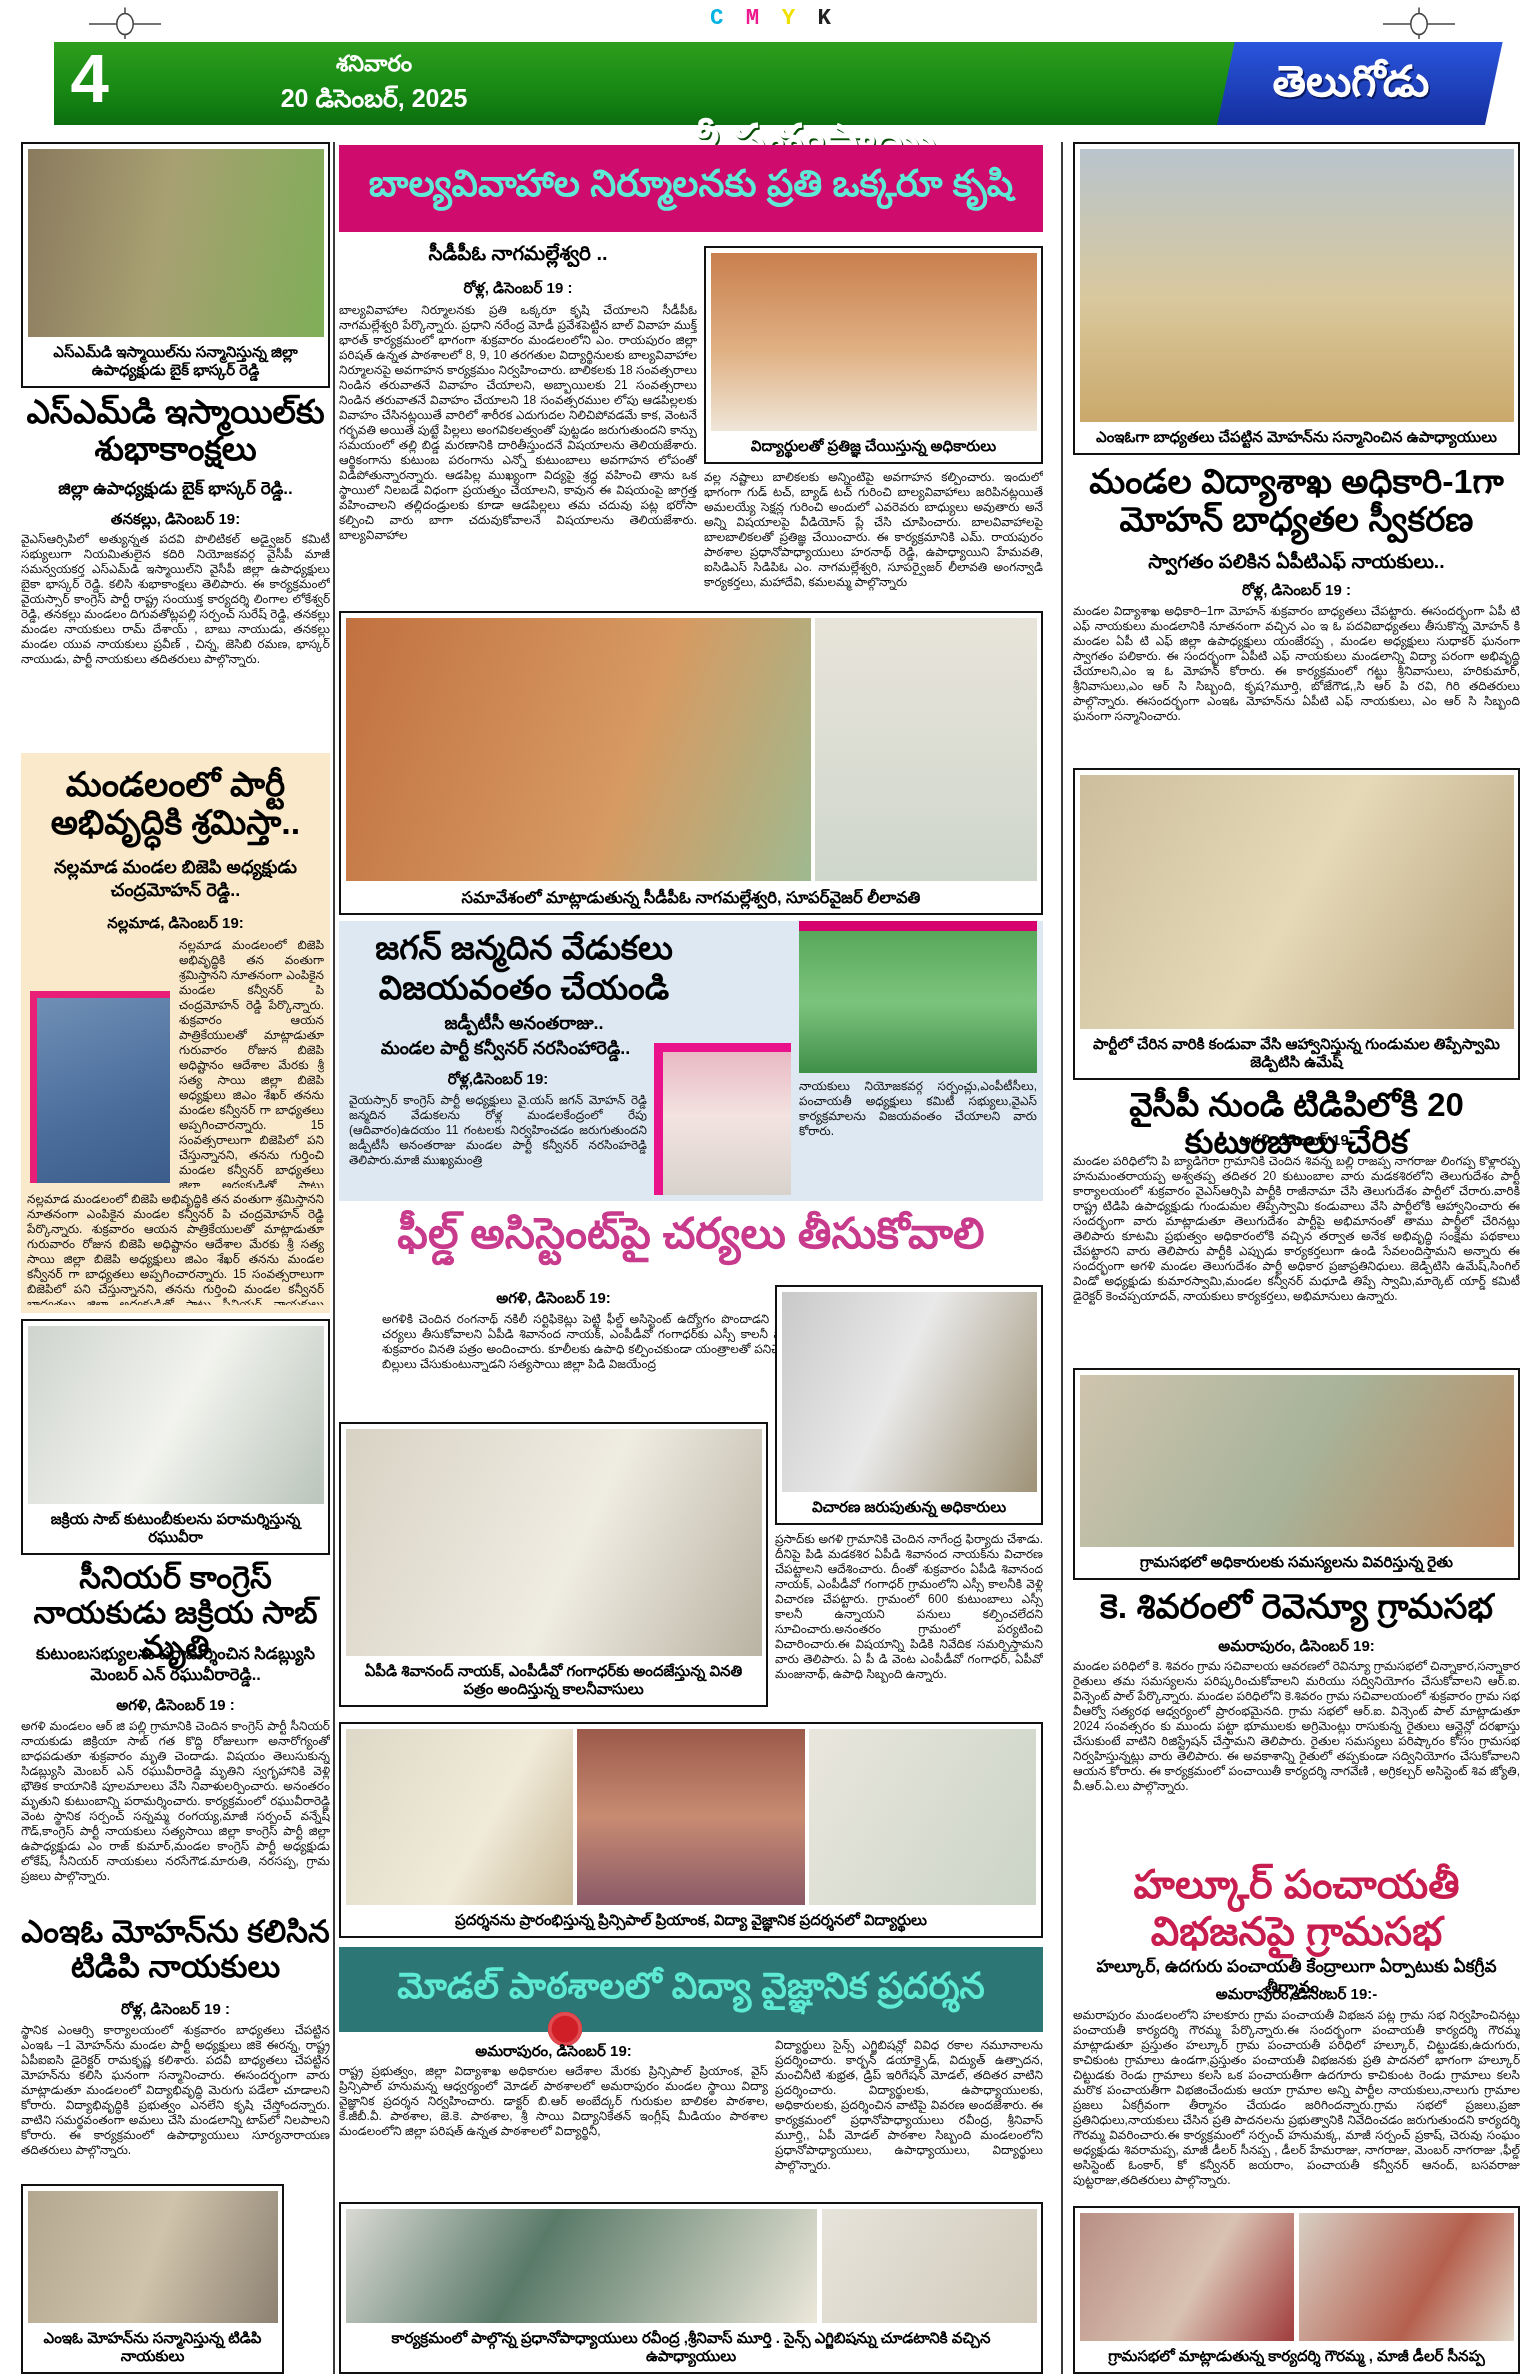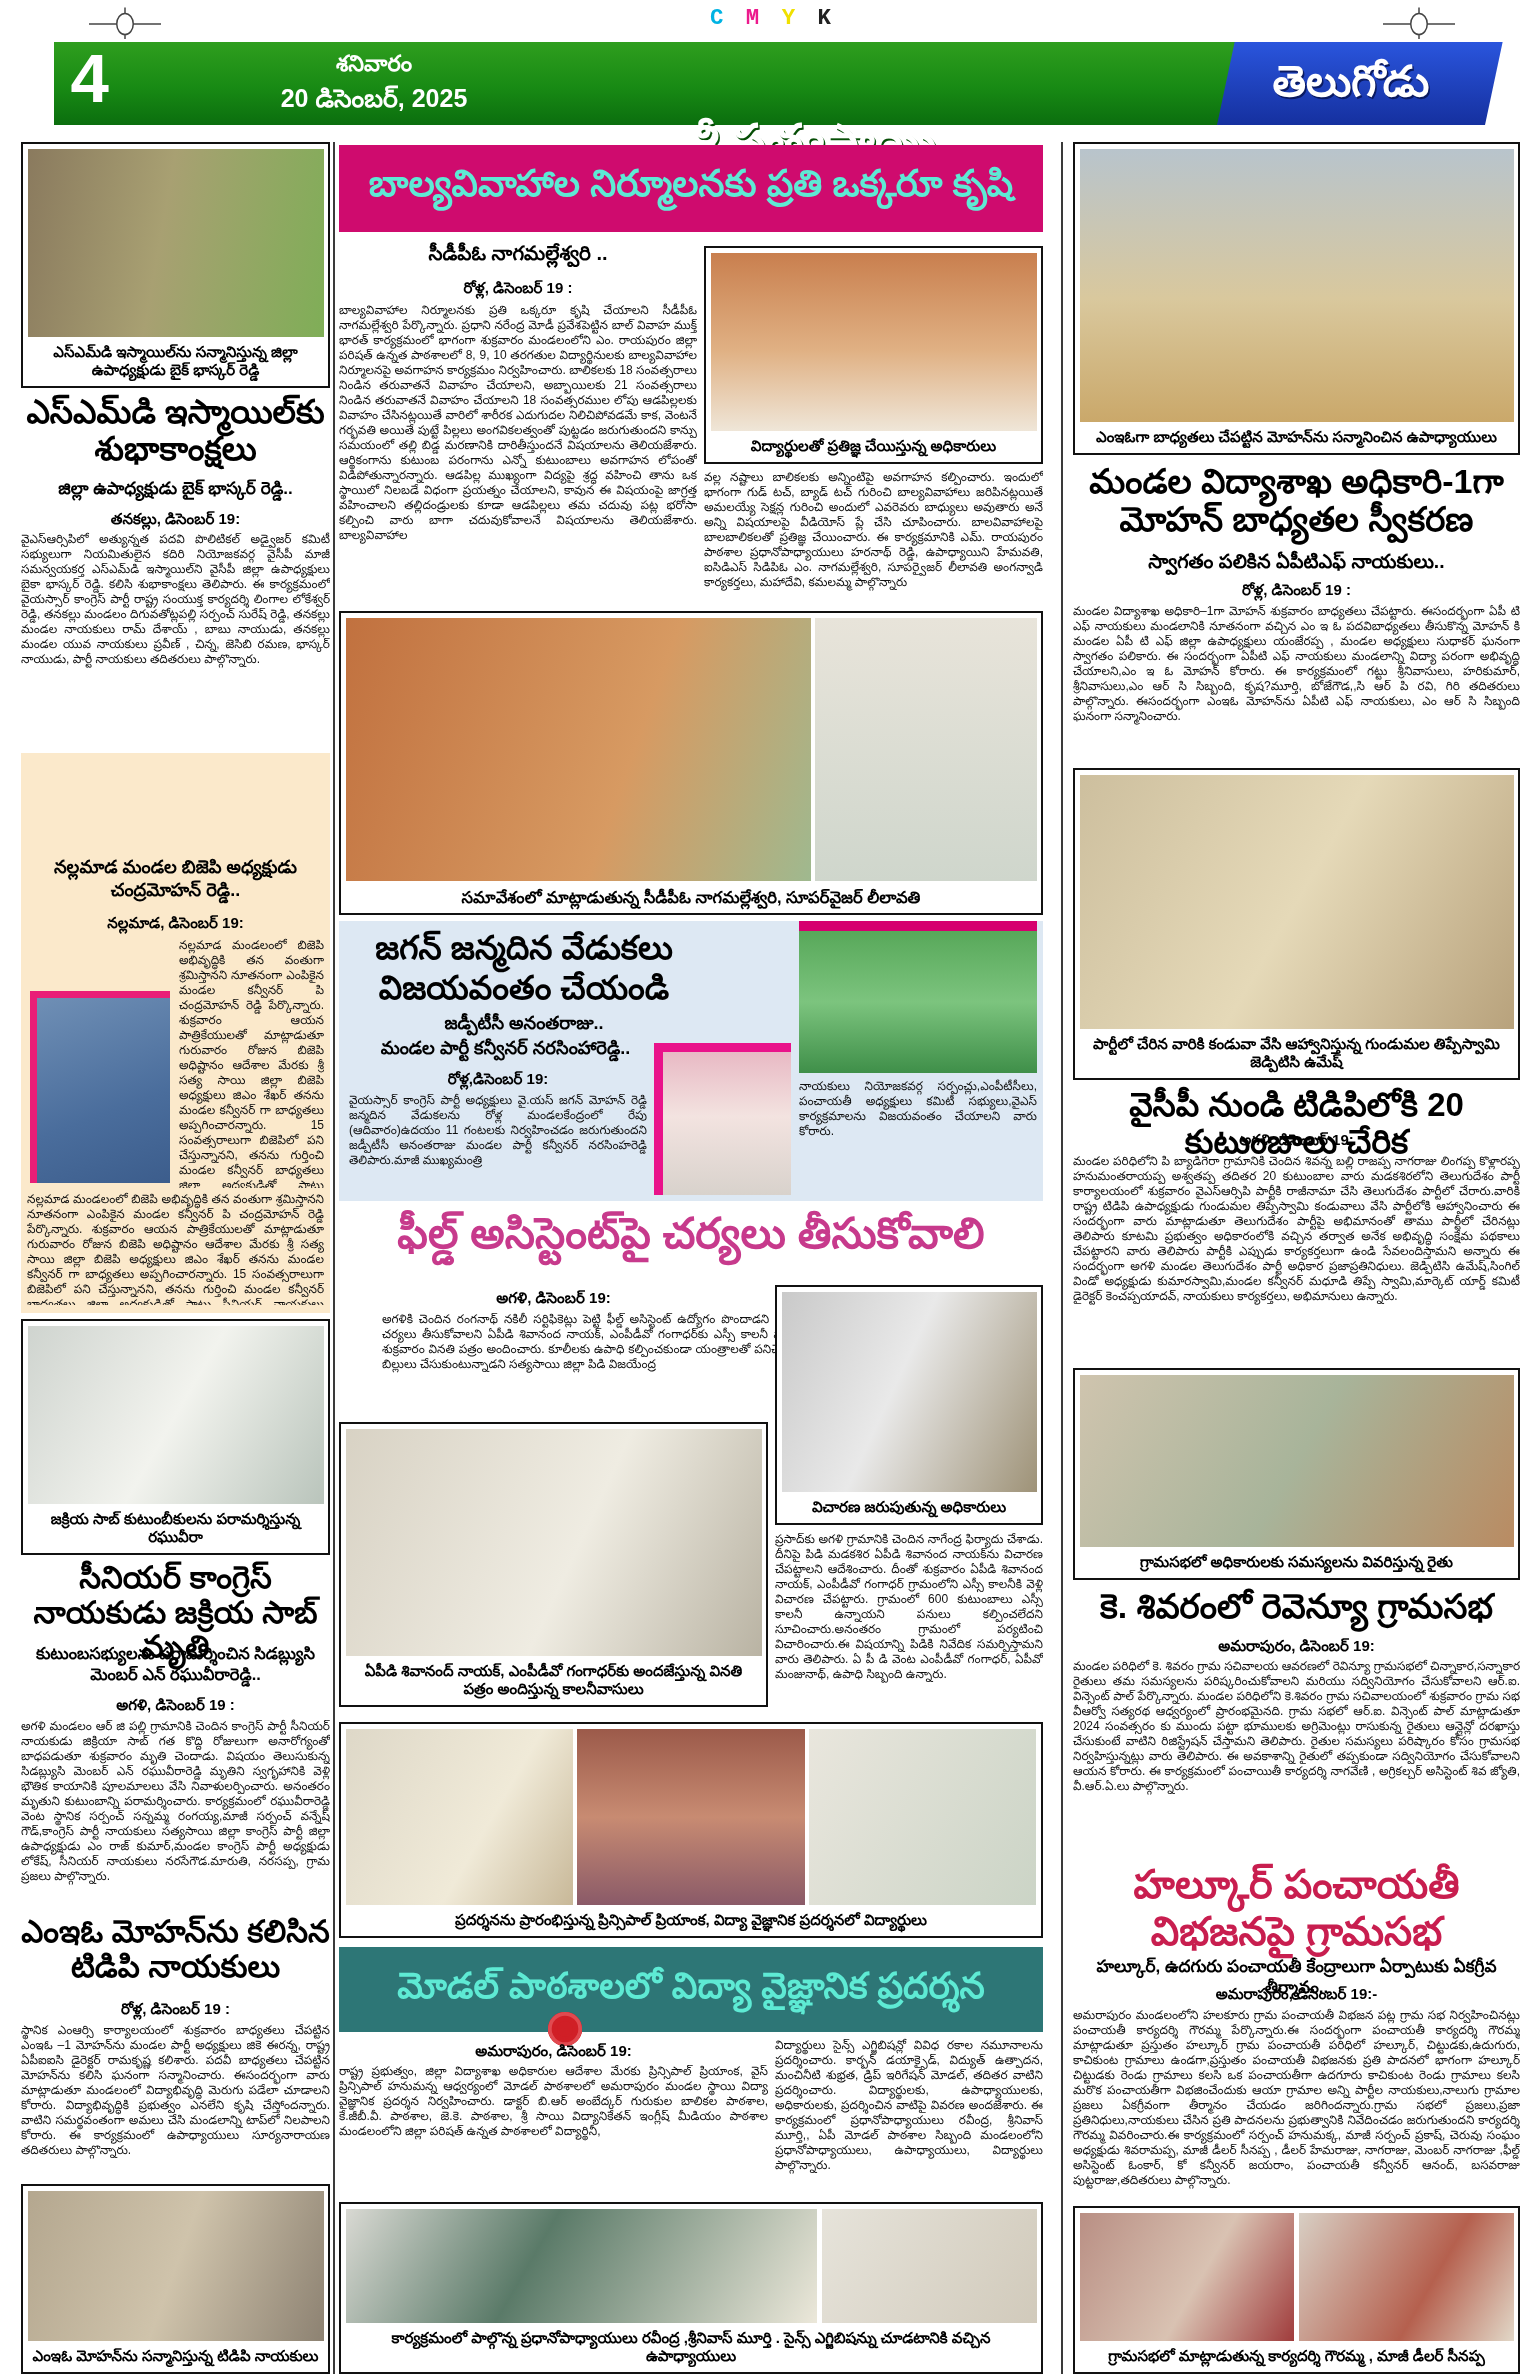--- a/index.html
+++ b/index.html
@@ -102,39 +102,40 @@
   <div class="pframe" style="left:21px;top:142px;width:309px;height:246px;">
     <div class="pimg ph-a1"></div>
     <div class="pcap">ఎస్ఎమ్‌డి ఇస్మాయిల్‌ను సన్మానిస్తున్న జిల్లా ఉపాధ్యక్షుడు బైక్ భాస్కర్ రెడ్డి</div>
   </div>
   <div class="hl" style="left:21px;top:394px;width:309px;font-size:33px;">ఎస్ఎమ్‌డి ఇస్మాయిల్‌కు శుభాకాంక్షలు</div>
   <div class="sub" style="left:21px;top:478px;width:309px;font-size:17px;">జిల్లా ఉపాధ్యక్షుడు బైక్ భాస్కర్ రెడ్డి..</div>
   <div class="dl" style="left:21px;top:510px;width:309px;">తనకల్లు, డిసెంబర్ 19:</div>
   <div class="bd" style="left:21px;top:532px;width:309px;height:215px;">వైఎస్ఆర్సిపిలో అత్యున్నత పదవి పొలిటికల్ అడ్వైజర్ కమిటీ సభ్యులుగా నియమితులైన కదిరి నియోజకవర్గ వైసీపీ మాజీ సమన్వయకర్త ఎస్ఎమ్‌డి ఇస్మాయిల్‌ని వైసీపీ జిల్లా ఉపాధ్యక్షులు బైకా భాస్కర్ రెడ్డి. కలిసి శుభాకాంక్షలు తెలిపారు. ఈ కార్యక్రమంలో వైయస్సార్ కాంగ్రెస్ పార్టీ రాష్ట్ర సంయుక్త కార్యదర్శి లింగాల లోకేశ్వర్ రెడ్డి, తనకల్లు మండలం దిగువతోట్లపల్లి సర్పంచ్ సురేష్ రెడ్డి, తనకల్లు మండల నాయకులు రామ్ దేశాయ్ , బాబు నాయుడు, తనకల్లు మండల యువ నాయకులు ప్రవీణ్ , చిన్న, జెసిబి రమణ, భాస్కర్ నాయుడు, పార్టీ నాయకులు తదితరులు పాల్గొన్నారు.</div>
 
   <div class="peachbox" style="left:21px;top:753px;width:309px;height:560px;"></div>
+  <div class="hl" style="left:27px;top:765px;width:297px;font-size:34px;">మండలంలో పార్టీ అభివృద్ధికి శ్రమిస్తా..</div>
   <div class="sub" style="left:27px;top:856px;width:297px;font-size:18px;">నల్లమాడ మండల బిజెపి అధ్యక్షుడు చంద్రమోహన్ రెడ్డి..</div>
   <div class="dl" style="left:27px;top:914px;width:297px;">నల్లమాడ, డిసెంబర్ 19:</div>
   <div class="portrait ph-a2" style="left:30px;top:991px;width:140px;height:192px;border-left:7.5px solid #e91e77;border-top:7.5px solid #e91e77;"></div>
   <div class="bd" style="left:179px;top:938px;width:145px;height:250px;">నల్లమాడ మండలంలో బిజెపి అభివృద్ధికి తన వంతుగా శ్రమిస్తానని నూతనంగా ఎంపికైన మండల కన్వీనర్ పి చంద్రమోహన్ రెడ్డి పేర్కొన్నారు. శుక్రవారం ఆయన పాత్రికేయులతో మాట్లాడుతూ గురువారం రోజున బిజెపి అధిష్టానం ఆదేశాల మేరకు శ్రీ సత్య సాయి జిల్లా బిజెపి అధ్యక్షులు జిఎం శేఖర్ తనను మండల కన్వీనర్ గా బాధ్యతలు అప్పగించారన్నారు. 15 సంవత్సరాలుగా బిజెపిలో పని చేస్తున్నానని, తనను గుర్తించి మండల కన్వీనర్ బాధ్యతలు జిల్లా అధ్యక్షుడితో పాటు సీనియర్ నాయకులు సోమగుట్ట విష?వర్ధన్ రెడ్డి, బూదిలి సుదర్శన్ తదితర నాయకులకు కృతజ్ఞతలు తెలిపారు. దేశ ప్రధాని నరేంద్ర మోడీ మన రాష్ట్ర ప్రజలకు అందజేస్తున్న పథకాల గురించి క్షేత్రస్థాయికి తీసుకెళ్లి ప్రజల్లో బిజెపిపై గౌరవం ఏర్పడే విధంగా శ్రమిస్తామన్నారు. గతంలోని మండల బిజెపి నాయకులను కలుపుకొని ప్రతి కార్యక్రమాన్ని విజయవంతంగా నిర్వహిస్తూ బిజెపి అభివృద్ధికి కృషి చేస్తామని వివరించారు.</div>
   <div class="bd" style="left:27px;top:1192px;width:297px;height:113px;">నల్లమాడ మండలంలో బిజెపి అభివృద్ధికి తన వంతుగా శ్రమిస్తానని నూతనంగా ఎంపికైన మండల కన్వీనర్ పి చంద్రమోహన్ రెడ్డి పేర్కొన్నారు. శుక్రవారం ఆయన పాత్రికేయులతో మాట్లాడుతూ గురువారం రోజున బిజెపి అధిష్టానం ఆదేశాల మేరకు శ్రీ సత్య సాయి జిల్లా బిజెపి అధ్యక్షులు జిఎం శేఖర్ తనను మండల కన్వీనర్ గా బాధ్యతలు అప్పగించారన్నారు. 15 సంవత్సరాలుగా బిజెపిలో పని చేస్తున్నానని, తనను గుర్తించి మండల కన్వీనర్ బాధ్యతలు జిల్లా అధ్యక్షుడితో పాటు సీనియర్ నాయకులు సోమగుట్ట విష?వర్ధన్ రెడ్డి, బూదిలి సుదర్శన్ తదితర నాయకులకు కృతజ్ఞతలు తెలిపారు. దేశ ప్రధాని నరేంద్ర మోడీ మన రాష్ట్ర ప్రజలకు అందజేస్తున్న పథకాల గురించి క్షేత్రస్థాయికి తీసుకెళ్లి ప్రజల్లో బిజెపిపై గౌరవం ఏర్పడే విధంగా శ్రమిస్తామన్నారు. గతంలోని మండల బిజెపి నాయకులను కలుపుకొని ప్రతి కార్యక్రమాన్ని విజయవంతంగా నిర్వహిస్తూ బిజెపి అభివృద్ధికి కృషి చేస్తామని వివరించారు.</div>
 
   <div class="pframe" style="left:21px;top:1319px;width:309px;height:236px;">
     <div class="pimg ph-a3"></div>
     <div class="pcap">జక్రియ సాబ్ కుటుంబీకులను పరామర్శిస్తున్న రఘువీరా</div>
   </div>
   <div class="hl" style="left:21px;top:1561px;width:309px;font-size:31px;">సీనియర్ కాంగ్రెస్ నాయకుడు జక్రియ సాబ్ మృతి</div>
   <div class="sub" style="left:21px;top:1643px;width:309px;font-size:16.4px;">కుటుంబసభ్యులను పరామర్శించిన సిడబ్ల్యుసి మెంబర్ ఎన్ రఘువీరారెడ్డి..</div>
   <div class="dl" style="left:21px;top:1696px;width:309px;">అగళి, డిసెంబర్ 19 :</div>
   <div class="bd" style="left:21px;top:1719px;width:309px;height:191px;">అగళి మండలం ఆర్ జి పల్లి గ్రామానికి చెందిన కాంగ్రెస్ పార్టీ సీనియర్ నాయకుడు జిక్రియా సాబ్ గత కొద్ది రోజులుగా అనారోగ్యంతో బాధపడుతూ శుక్రవారం మృతి చెందాడు. విషయం తెలుసుకున్న సిడబ్ల్యుసి మెంబర్ ఎన్ రఘువీరారెడ్డి మృతిని స్వగృహానికి వెళ్లి భౌతిక కాయానికి పూలమాలలు వేసి నివాళులర్పించారు. అనంతరం మృతుని కుటుంబాన్ని పరామర్శించారు. కార్యక్రమంలో రఘువీరారెడ్డి వెంట స్థానిక సర్పంచ్ సన్నమ్మ రంగయ్య,మాజీ సర్పంచ్ వన్నేష్ గౌడ్,కాంగ్రెస్ పార్టీ నాయకులు సత్యసాయి జిల్లా కాంగ్రెస్ పార్టీ జిల్లా ఉపాధ్యక్షుడు ఎం రాజ్ కుమార్,మండల కాంగ్రెస్ పార్టీ అధ్యక్షుడు లోకేష్, సీనియర్ నాయకులు నరసేగౌడ.మారుతి, నరసప్ప, గ్రామ ప్రజలు పాల్గొన్నారు.</div>
 
   <div class="hl" style="left:21px;top:1915px;width:309px;font-size:31px;">ఎంఇఓ మోహన్‌ను కలిసిన టిడిపి నాయకులు</div>
   <div class="dl" style="left:21px;top:2000px;width:309px;">రోళ్ల, డిసెంబర్ 19 :</div>
   <div class="bd" style="left:21px;top:2023px;width:309px;height:155px;">స్థానిక ఎంఆర్సి కార్యాలయంలో శుక్రవారం బాధ్యతలు చేపట్టిన ఎంఇఓ –1 మోహన్‌ను మండల పార్టీ అధ్యక్షులు జికె ఈరన్న, రాష్ట్ర ఏపీఐఐసి డైరెక్టర్ రామకృష్ణ కలిశారు. పదవీ బాధ్యతలు చేపట్టిన మోహన్‌ను కలిసి ఘనంగా సన్మానించారు. ఈసందర్భంగా వారు మాట్లాడుతూ మండలంలో విద్యాభివృద్ధి మెరుగు పడేలా చూడాలని కోరారు. విద్యాభివృద్ధికి ప్రభుత్వం ఎనలేని కృషి చేస్తోందన్నారు. వాటిని సమర్థవంతంగా అమలు చేసి మండలాన్ని టాప్‌లో నిలపాలని కోరారు. ఈ కార్యక్రమంలో ఉపాధ్యాయులు సూర్యనారాయణ తదితరులు పాల్గొన్నారు.</div>
-  <div class="pframe" style="left:21px;top:2184px;width:309px;height:190px;">
+  <div class="pframe" style="left:21px;top:2184px;width:263px;height:190px;">
     <div class="pimg ph-a4"></div>
     <div class="pcap">ఎంఇఓ మోహన్‌ను సన్మానిస్తున్న టిడిపి నాయకులు</div>
   </div>
 
   <div class="banner" style="left:339px;top:145px;width:704px;height:87px;background:#cf0b6e;font-size:37px;">బాల్యవివాహాల నిర్మూలనకు ప్రతి ఒక్కరూ కృషి</div>
   <div class="sub" style="left:339px;top:241px;width:358px;font-size:20px;">సీడీపీఓ నాగమల్లేశ్వరి ..</div>
   <div class="dl" style="left:339px;top:279px;width:358px;">రోళ్ల, డిసెంబర్ 19 :</div>
   <div class="bd" style="left:339px;top:303px;width:358px;height:303px;">బాల్యవివాహాల నిర్మూలనకు ప్రతి ఒక్కరూ కృషి చేయాలని సీడీపీఓ నాగమల్లేశ్వరి పేర్కొన్నారు. ప్రధాని నరేంద్ర మోడీ ప్రవేశపెట్టిన బాల్ వివాహ ముక్త్ భారత్ కార్యక్రమంలో భాగంగా శుక్రవారం మండలంలోని ఎం. రాయపురం జిల్లా పరిషత్ ఉన్నత పాఠశాలలో 8, 9, 10 తరగతుల విద్యార్థినులకు బాల్యవివాహాల నిర్మూలనపై అవగాహన కార్యక్రమం నిర్వహించారు. బాలికలకు 18 సంవత్సరాలు నిండిన తరువాతనే వివాహం చేయాలని, అబ్బాయిలకు 21 సంవత్సరాలు నిండిన తరువాతనే వివాహం చేయాలని 18 సంవత్సరముల లోపు ఆడపిల్లలకు వివాహం చేసినట్లయితే వారిలో శారీరక ఎదుగుదల నిలిచిపోవడమే కాక, వెంటనే గర్భవతి అయితే పుట్టే పిల్లలు అంగవికలత్వంతో పుట్టడం జరుగుతుందని కాన్పు సమయంలో తల్లి బిడ్డ మరణానికి దారితీస్తుందనే విషయాలను తెలియజేశారు. ఆర్థికంగాను కుటుంబ పరంగాను ఎన్నో కుటుంబాలు అవగాహన లోపంతో విడిపోతున్నారన్నారు. ఆడపిల్ల ముఖ్యంగా విద్యపై శ్రద్ధ వహించి తాను ఒక స్థాయిలో నిలబడే విధంగా ప్రయత్నం చేయాలని, కావున ఈ విషయంపై జాగ్రత్త వహించాలని తల్లిదండ్రులకు కూడా ఆడపిల్లలు తమ చదువు పట్ల భరోసా కల్పించి వారు బాగా చదువుకోవాలనే విషయాలను తెలియజేశారు. బాల్యవివాహాల</div>
   <div class="pframe" style="left:704px;top:246px;width:339px;height:218px;">
     <div class="pimg ph-c1a"></div>

